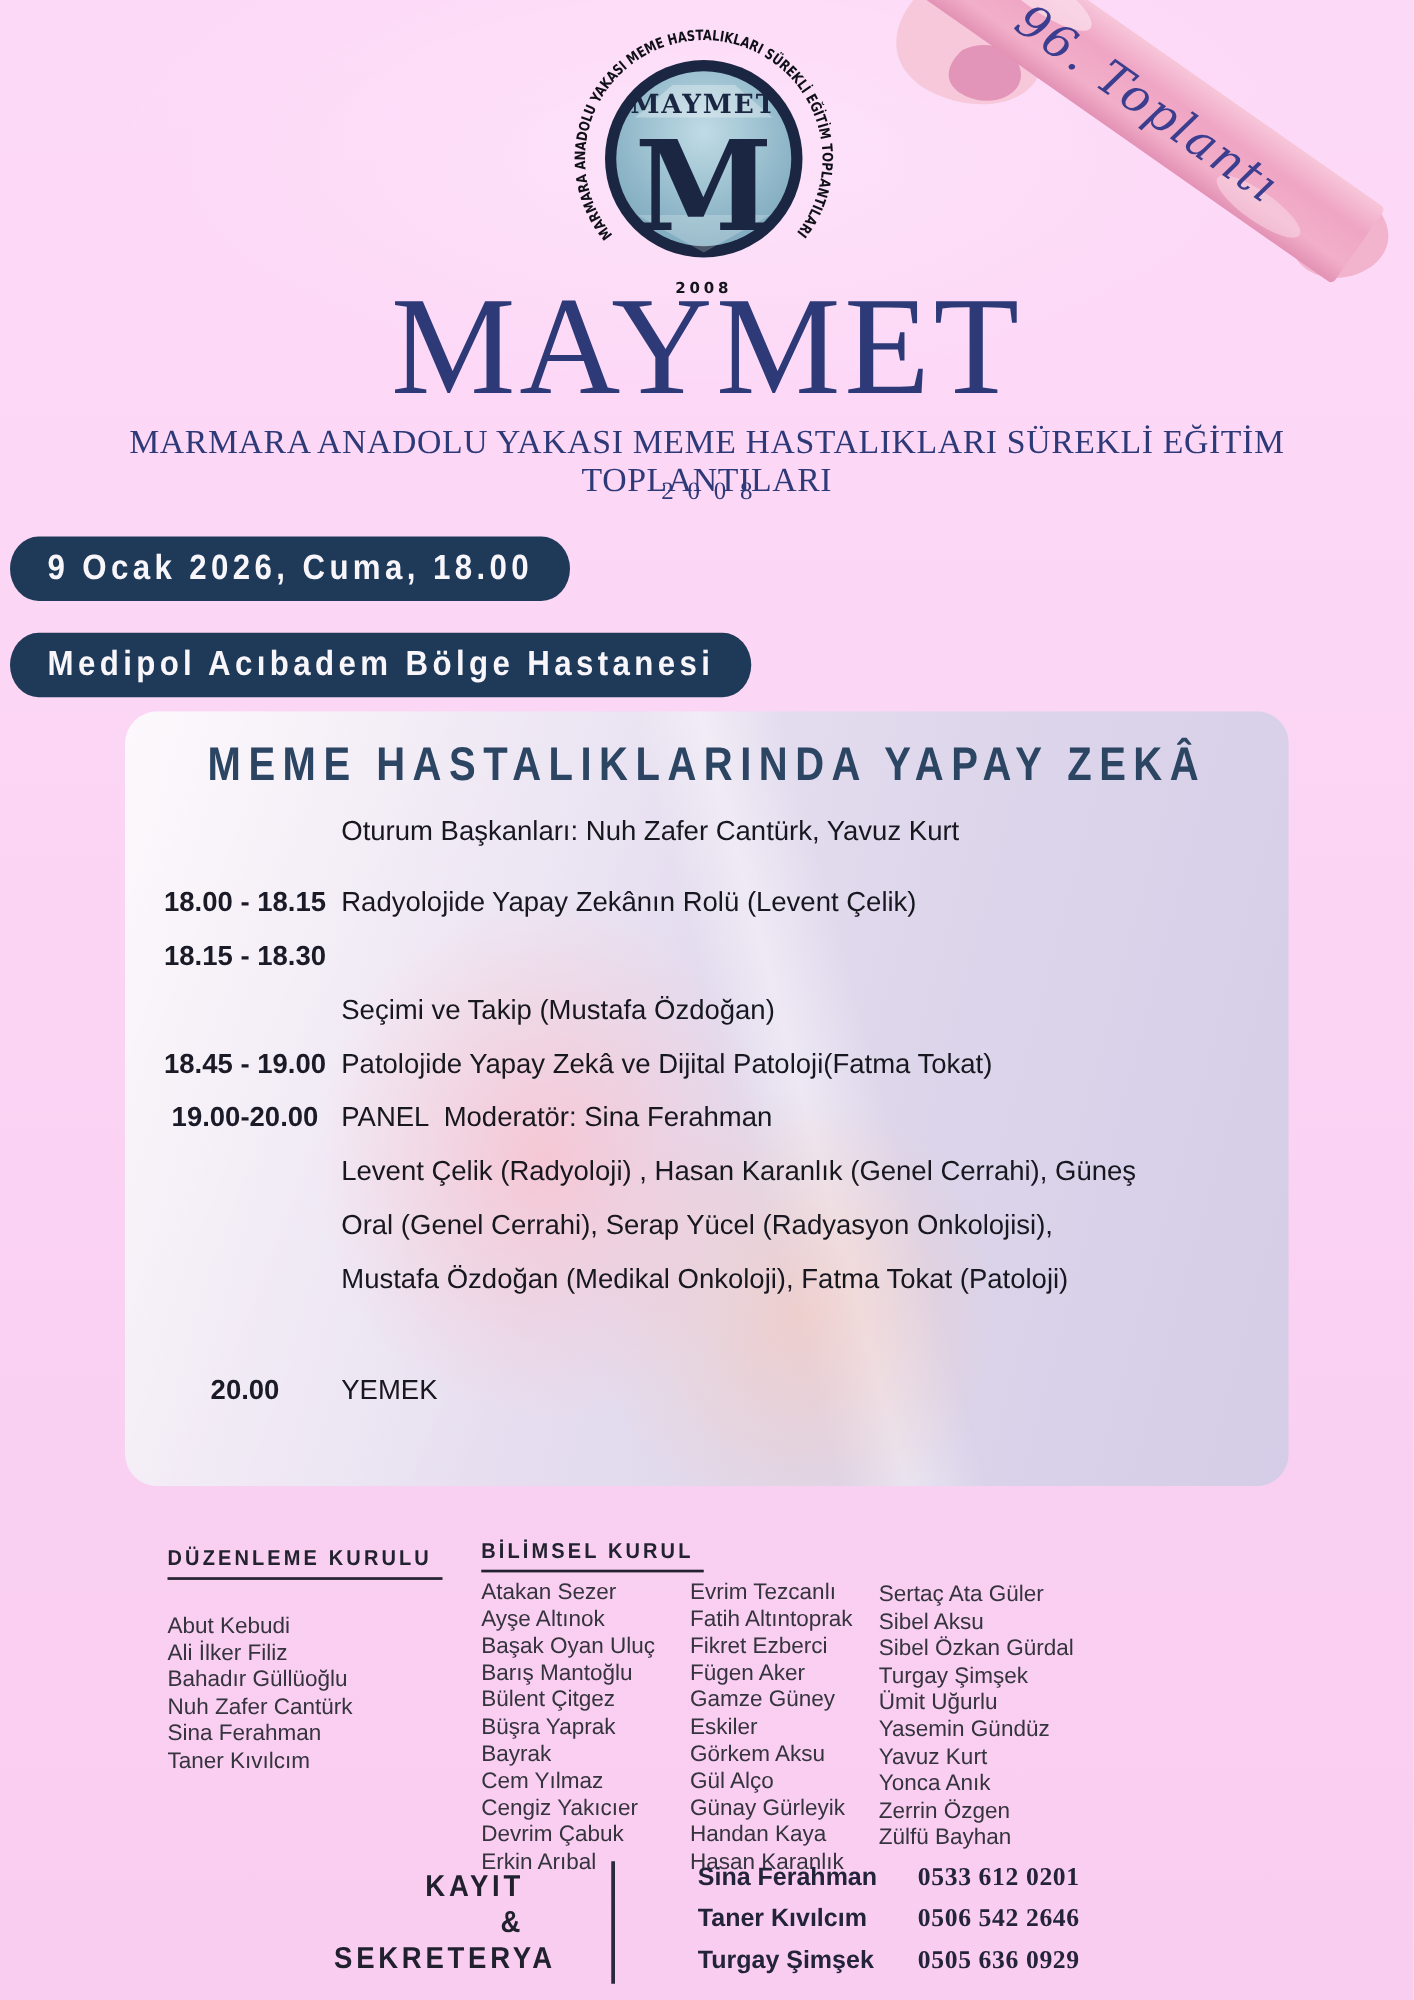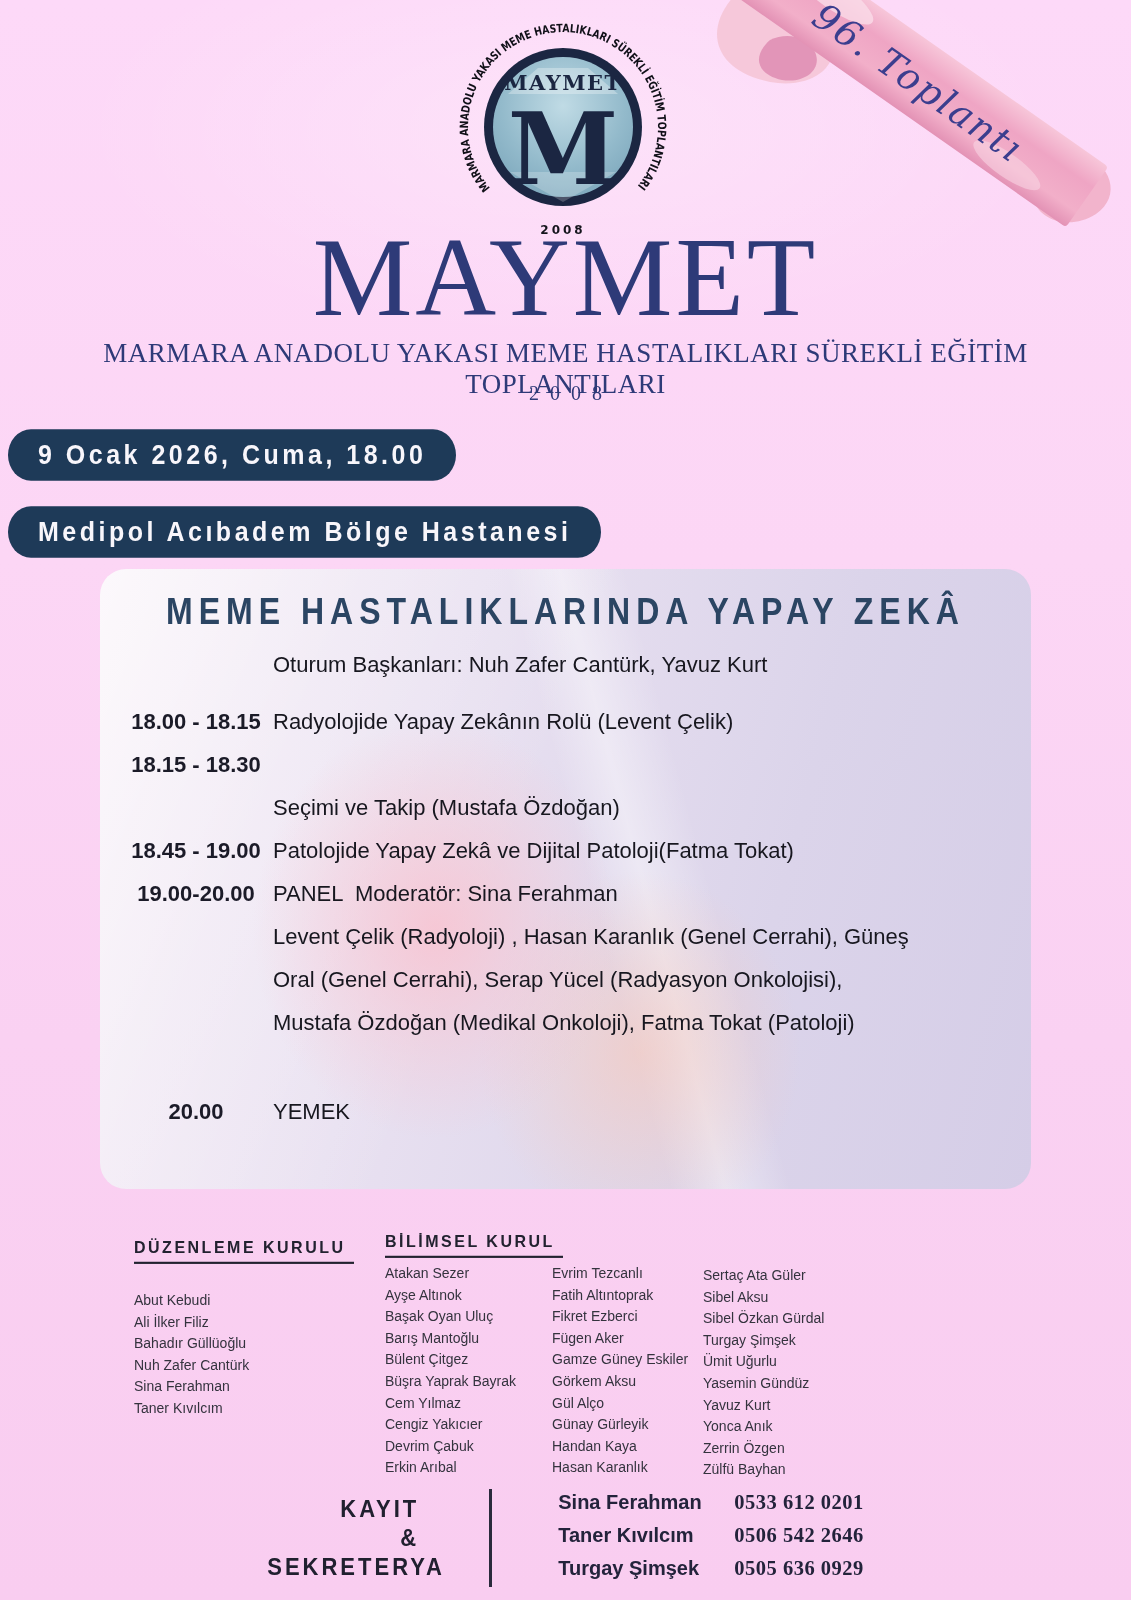--- a/index.html
+++ b/index.html
@@ -70,21 +70,21 @@
 
   
   .kurul-heading {
     display:inline-block;
     font-weight:700; font-size:16px; color:#222230;
     letter-spacing:2.5px; transform:scaleY(1.08); transform-origin:left top;
     border-bottom:2.5px solid #222230; padding:0 8px 4px 0;
   }
   .organizing { position:absolute; left:110px; top:1238px; width:272px;margin-left:24px; }
   .organizing .members { margin-top:28px; }
-  .member { font-size:14px; line-height:21.6px; color:#34333e; }
+  .member { font-size:18px; line-height:21.6px; color:#34333e; }
   .scientific { position:absolute; left:385px; top:1232px; right:30px; }
   .sci-cols { display:flex; margin-top:7px; }
   .sci-col { flex:none; }
   .sci-col.c1 { width:167px; }
   .sci-col.c2 { width:151px; }
   .sci-col.c3 { width:162px; padding-top:8px; }
   .sci-col.c3 .member { line-height:22.6px; }
   .sci-col.c4 { flex:1; padding-top:2px; }
 
   

